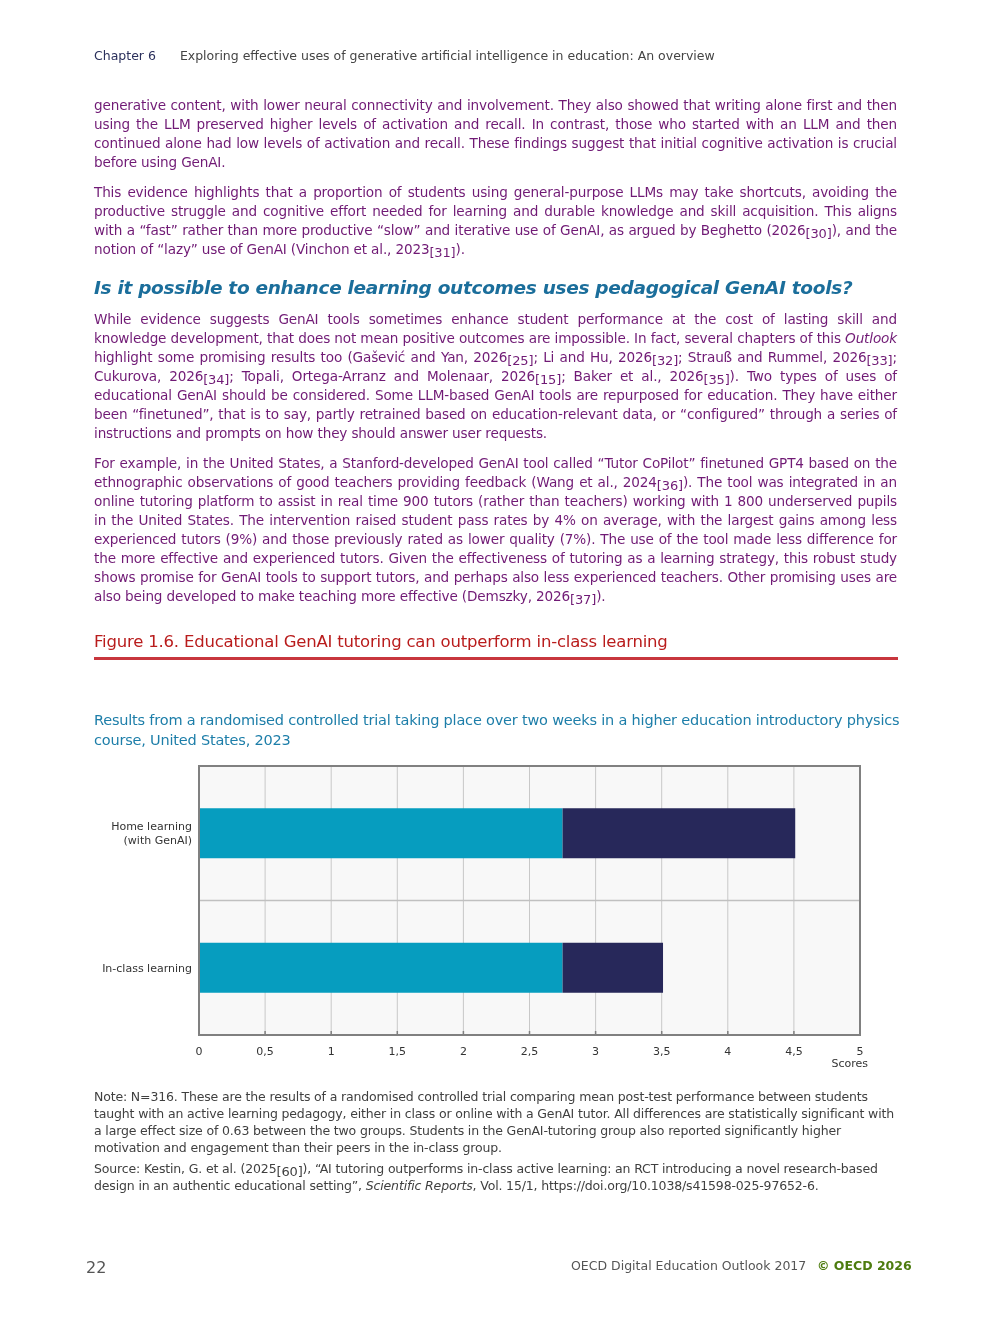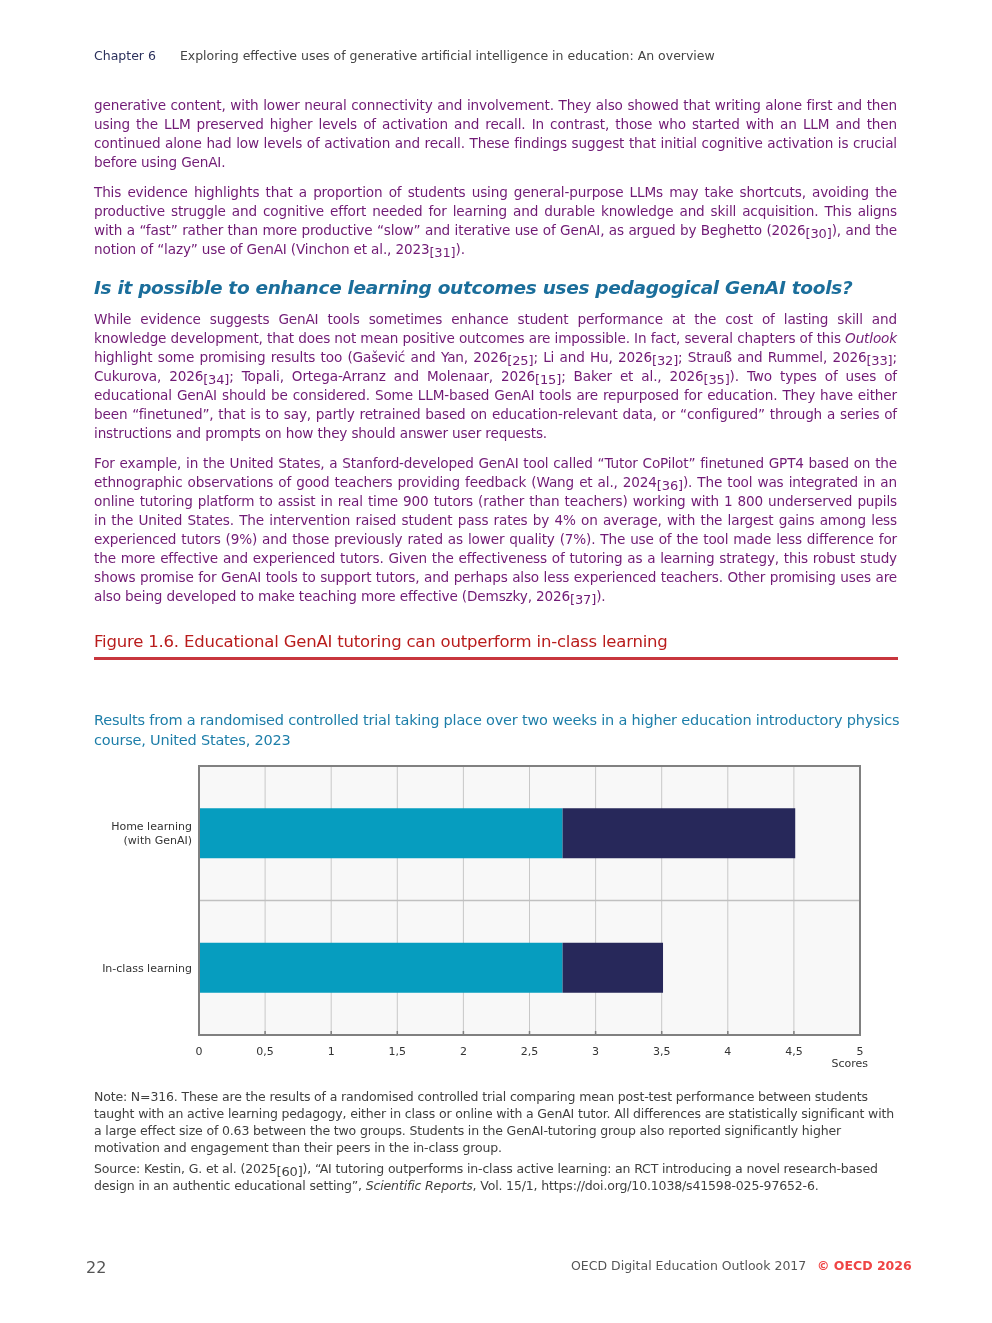--- a/index.html
+++ b/index.html
@@ -15,21 +15,21 @@
   .fig-rule { position: absolute; left: 94px; top: 657px; width: 804px; height: 3px; background: #c8363d; }
   .fig-subtitle { position: absolute; left: 94px; top: 666px; width: 810px; font-size: 14.5px; line-height: 20px; color: #1d7ea9; letter-spacing: -0.2px; margin-top: 44px; }
   .legend { position: absolute; left: 196px; top: 724px; width: 666px; height: 29px; background: #f2f2f2; }
   .legend-item { position: absolute; top: 8px; display: flex; align-items: center; font-size: 11px; color: #333; }
   .legend-swatch { width: 22px; height: 13px; margin-right: 8px; }
   .chart-svg { position: absolute; left: 0; top: 760px; }
   .note { position: absolute; left: 94px; top: 1088px; width: 806px; font-size: 12.5px; line-height: 17px; color: #404040; letter-spacing: -0.15px; }
   .note p { margin: 0 0 4px 0; }
   .footer-num { position: absolute; left: 62px; top: 1258px; font-size: 16px; color: #555; margin-left: 24px; }
   .footer-pub { position: absolute; left: 571px; top: 1258px; font-size: 12.5px; color: #555; white-space: nowrap; }
-  .footer-copy { position: absolute; left: 817px; top: 1258px; font-size: 12.5px; color: #ef4444; font-weight: bold; white-space: nowrap; }
+  .footer-copy { position: absolute; left: 817px; top: 1258px; font-size: 12.5px; color: #4d7c0f; font-weight: bold; white-space: nowrap; }
   .ylabel { font-size: 11px; fill: #333; }
   .xtick-label { font-size: 11px; fill: #333; }
 </style>
 </head>
 <body>
 
 <div class="page">
 
   <div class="running-head">
     <span class="chap">Chapter 6</span>

